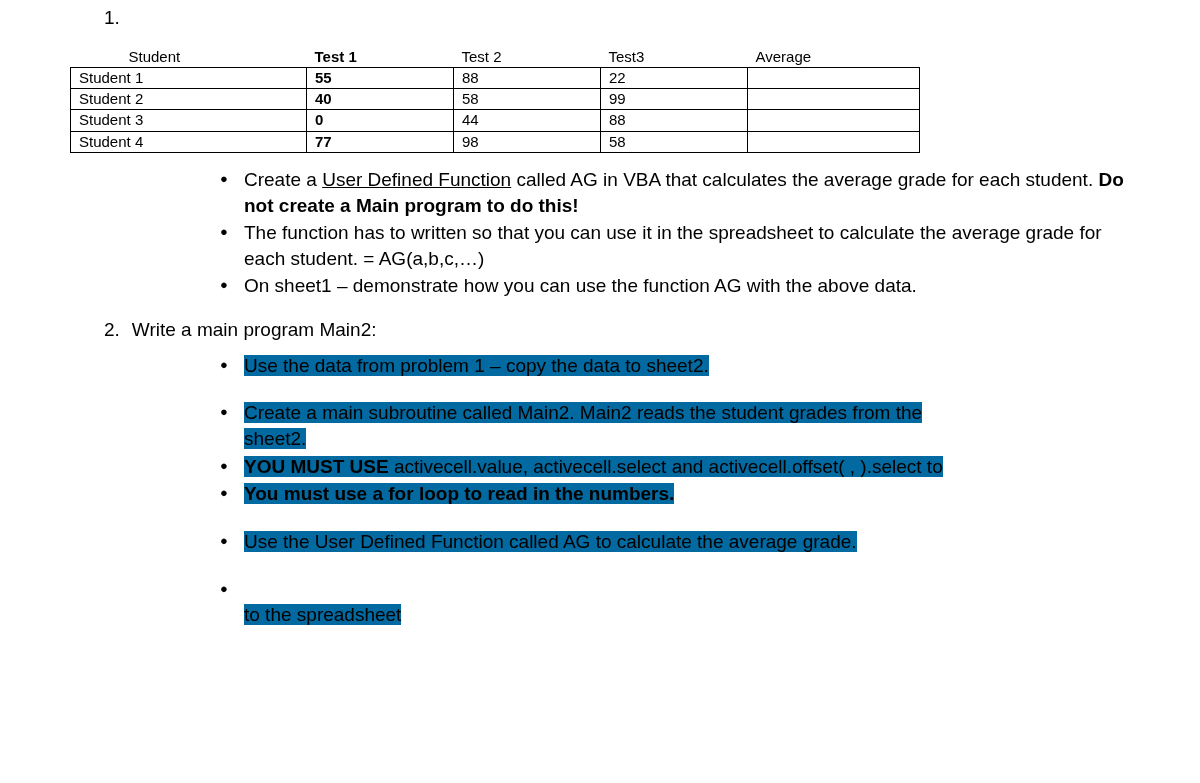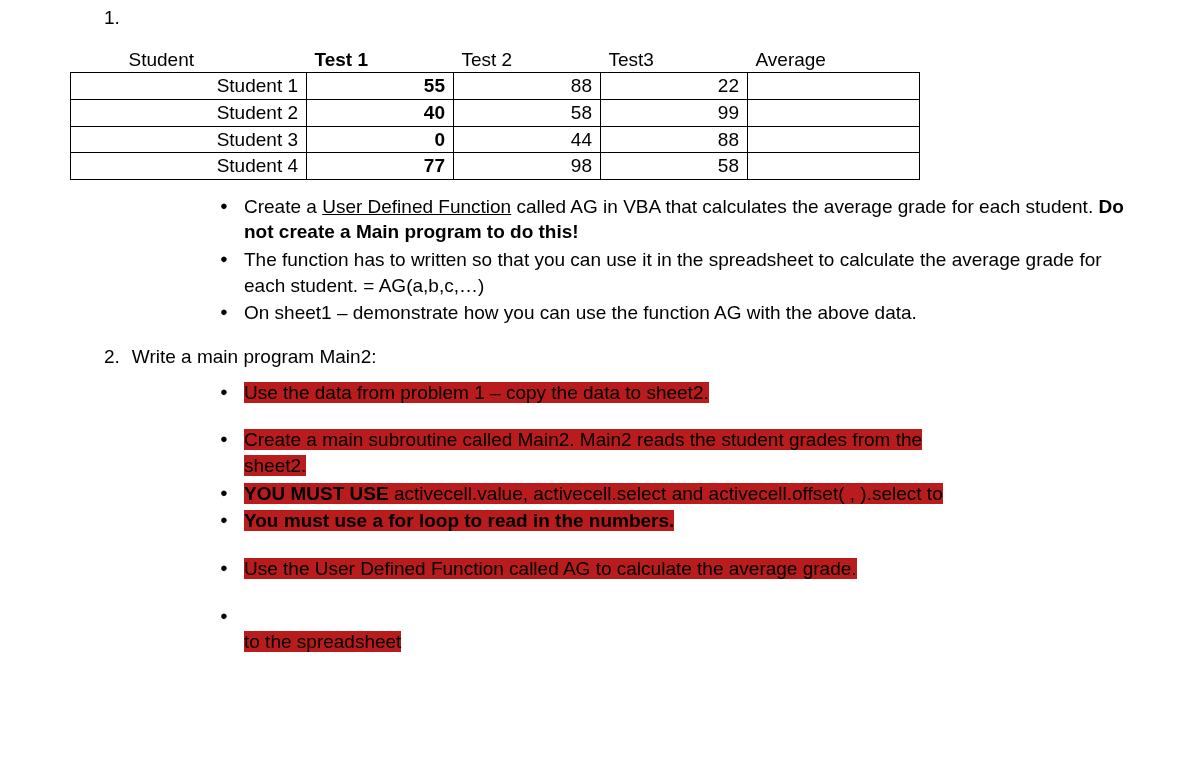--- a/index.html
+++ b/index.html
@@ -23,27 +23,27 @@
   }
   .ol-top > .li {
     display: flex;
     gap: 12px;
     margin-bottom: 6px;
   }
   .ol-top .num { min-width: 22px; }
   .grades {
     border-collapse: collapse;
     margin: 16px 0 14px 0;
-    font-size: 19px;
+    font-size: 15px;
     margin-left: 0px;
   }
   .grades td, .grades th {
     border: 0;
     padding: 0px 8px;
-    text-align: right;
+    text-align: left;
     font-weight: normal;
   }
   .grades .bordered td {
     border: 1px solid #000;
   }
   .grades .hdr td { text-align: left; }
   .grades td.c0 { width: 170px; }
   .grades td.c1 { width: 130px; font-weight: bold; }
   .grades td.c2 { width: 130px; }
   .grades td.c3 { width: 130px; }
@@ -84,21 +84,21 @@
   .bullets2 .dot {
     font-size: 13px;
     line-height: 24px;
     min-width: 10px;
   }
   .bullets2 .txt { flex: 1; }
   .group { margin-bottom: 22px; }
 
   u { text-decoration: underline; }
   b { font-weight: bold; }
-  .hl { background: #b91c1c; }
+  .hl { background: #0369a1; }
 </style>
 </head>
 <body>
 
 <div class="page">
 
   <div class="ol-top">
     <div class="li">
       <span class="num">1.</span>
     </div>

